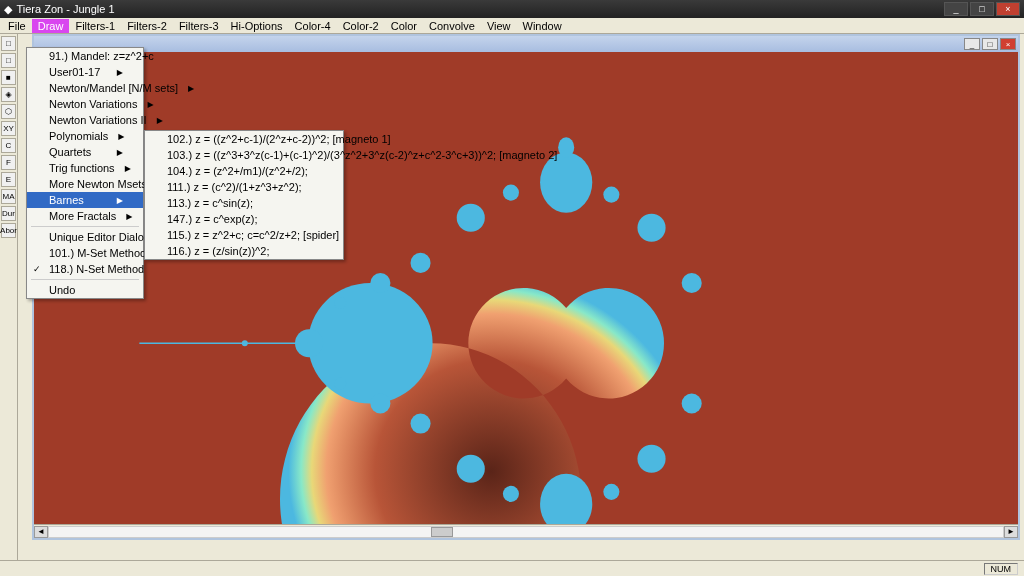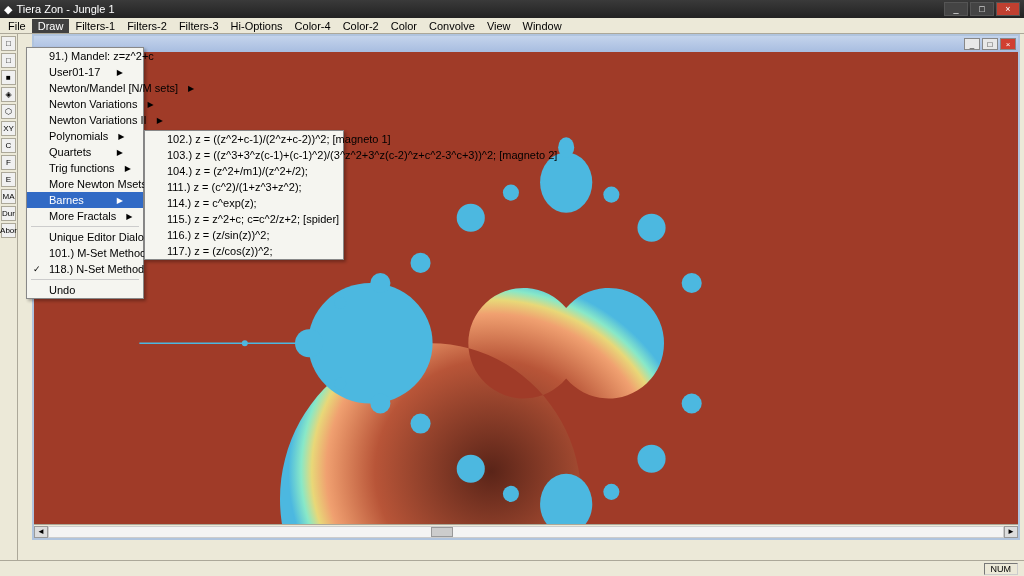--- a/index.html
+++ b/index.html
@@ -5,21 +5,21 @@
 * { margin: 0; padding: 0; box-sizing: border-box; font-family: Tahoma, sans-serif; font-size: 11px; }
 body { background: #4a4a4a; width: 1024px; height: 576px; overflow: hidden; position: relative; }
 .titlebar { background: linear-gradient(#3a3a3a, #222); color: #fff; height: 18px; display: flex; align-items: center; padding: 0 4px; justify-content: space-between; }
 .titlebar-left { display: flex; align-items: center; gap: 4px; }
 .win-buttons { display: flex; gap: 2px; }
 .win-btn { width: 24px; height: 14px; border: 1px solid #555; display: flex; align-items: center; justify-content: center; font-size: 9px; color: #fff; }
 .win-btn.close { background: #c04030; }
 .win-btn.other { background: #444; }
 .menubar { background: #ece9d8; height: 16px; display: flex; align-items: center; padding: 0 2px; border-bottom: 1px solid #aca899; }
 .menu-item { padding: 1px 6px; cursor: default; }
-.menu-item.open { background: #404040; color: #fff; }
+.menu-item.open { background: #d946ef; color: #fff; }
 .content-area { position: absolute; top: 34px; left: 0; right: 0; bottom: 16px; display: flex; }
 .toolbar { width: 18px; background: #ece9d8; border-right: 1px solid #aca899; display: flex; flex-direction: column; gap: 2px; padding-top: 2px; align-items: center; }
 .tool-btn { width: 15px; height: 15px; border: 1px solid #aca899; background: #f0f0f0; font-size: 8px; display: flex; align-items: center; justify-content: center; }
 .main { flex: 1; background: #ece9d8; position: relative; display: flex; flex-direction: column; }
 .mdi-child { position: absolute; top: 0; left: 14px; right: 4px; bottom: 20px; border: 2px solid #b0c4de; background: #a03b28; display: flex; flex-direction: column; }
 .mdi-title { height: 16px; background: linear-gradient(#c4d4ec, #a8bde0); display: flex; justify-content: flex-end; align-items: center; padding: 0 2px; gap: 2px; }
 .mdi-btn { width: 16px; height: 12px; border: 1px solid #888; background: #e8e8e8; font-size: 8px; display: flex; align-items: center; justify-content: center; }
 .mdi-btn.close { background: #d04030; color: #fff; }
 .canvas-wrap { flex: 1; background: #a03b28; position: relative; overflow: hidden; }
 .fractal { width: 100%; height: 100%; }
@@ -217,24 +217,24 @@
     <div class="dd-item">
       <span>103.) z = ((z^3+3^z(c-1)+(c-1)^2)/(3^z^2+3^z(c-2)^z+c^2-3^c+3))^2; [magneto 2]</span>
     </div>
     <div class="dd-item">
       <span>104.) z = (z^2+/m1)/(z^2+/2);</span>
     </div>
     <div class="dd-item">
       <span>111.) z = (c^2)/(1+z^3+z^2);</span>
     </div>
     <div class="dd-item">
-      <span>114.) z = c^exp(z);</span>
+      <span>113.) z = c^sin(z);</span>
+    </div>
+    <div class="dd-item">
+      <span>147.) z = c^exp(z);</span>
     </div>
     <div class="dd-item">
       <span>115.) z = z^2+c; c=c^2/z+2; [spider]</span>
     </div>
     <div class="dd-item">
       <span>116.) z = (z/sin(z))^2;</span>
     </div>
-    <div class="dd-item">
-      <span>117.) z = (z/cos(z))^2;</span>
-    </div>
   </div>
 
 </body></html>

